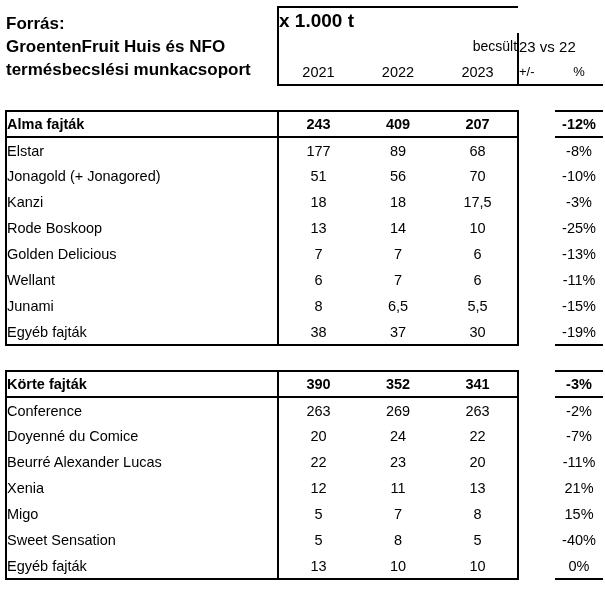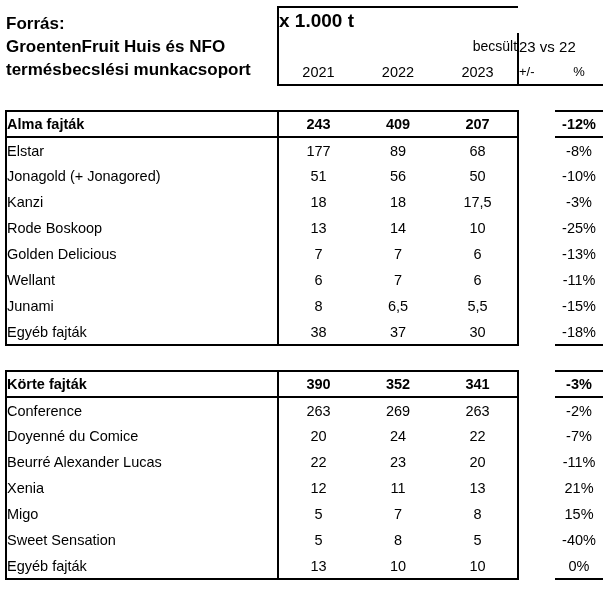--- a/index.html
+++ b/index.html
@@ -153,21 +153,21 @@
         <td class="num bl bt">177</td>
         <td class="num bt">89</td>
         <td class="num br bt">68</td>
         <td class="nb bt"></td>
         <td class="pct bt">-8%</td>
       </tr>
       <tr class="data-row">
         <td class="lbl bl">Jonagold   (+ Jonagored)</td>
         <td class="num bl">51</td>
         <td class="num">56</td>
-        <td class="num br">50</td>
+        <td class="num br">70</td>
         <td class="nb"></td>
         <td class="pct">-10%</td>
       </tr>
       <tr class="data-row">
         <td class="lbl bl">Kanzi</td>
         <td class="num bl">18</td>
         <td class="num">18</td>
         <td class="num br">17,5</td>
         <td class="nb"></td>
         <td class="pct">-3%</td>
@@ -203,21 +203,21 @@
         <td class="num br">5,5</td>
         <td class="nb"></td>
         <td class="pct">-15%</td>
       </tr>
       <tr class="data-row">
         <td class="lbl bl bb">Egyéb fajták</td>
         <td class="num bl bb">38</td>
         <td class="num bb">37</td>
         <td class="num br bb">30</td>
         <td class="nb bb"></td>
-        <td class="pct bb">-18%</td>
+        <td class="pct bb">-19%</td>
       </tr>
 
       <tr class="spacer">
         <td class="nb"></td>
           <td class="nb"></td>
           <td class="nb"></td>
           <td class="nb"></td>
           <td class="nb"></td>
           <td class="nb"></td>
       </tr>

